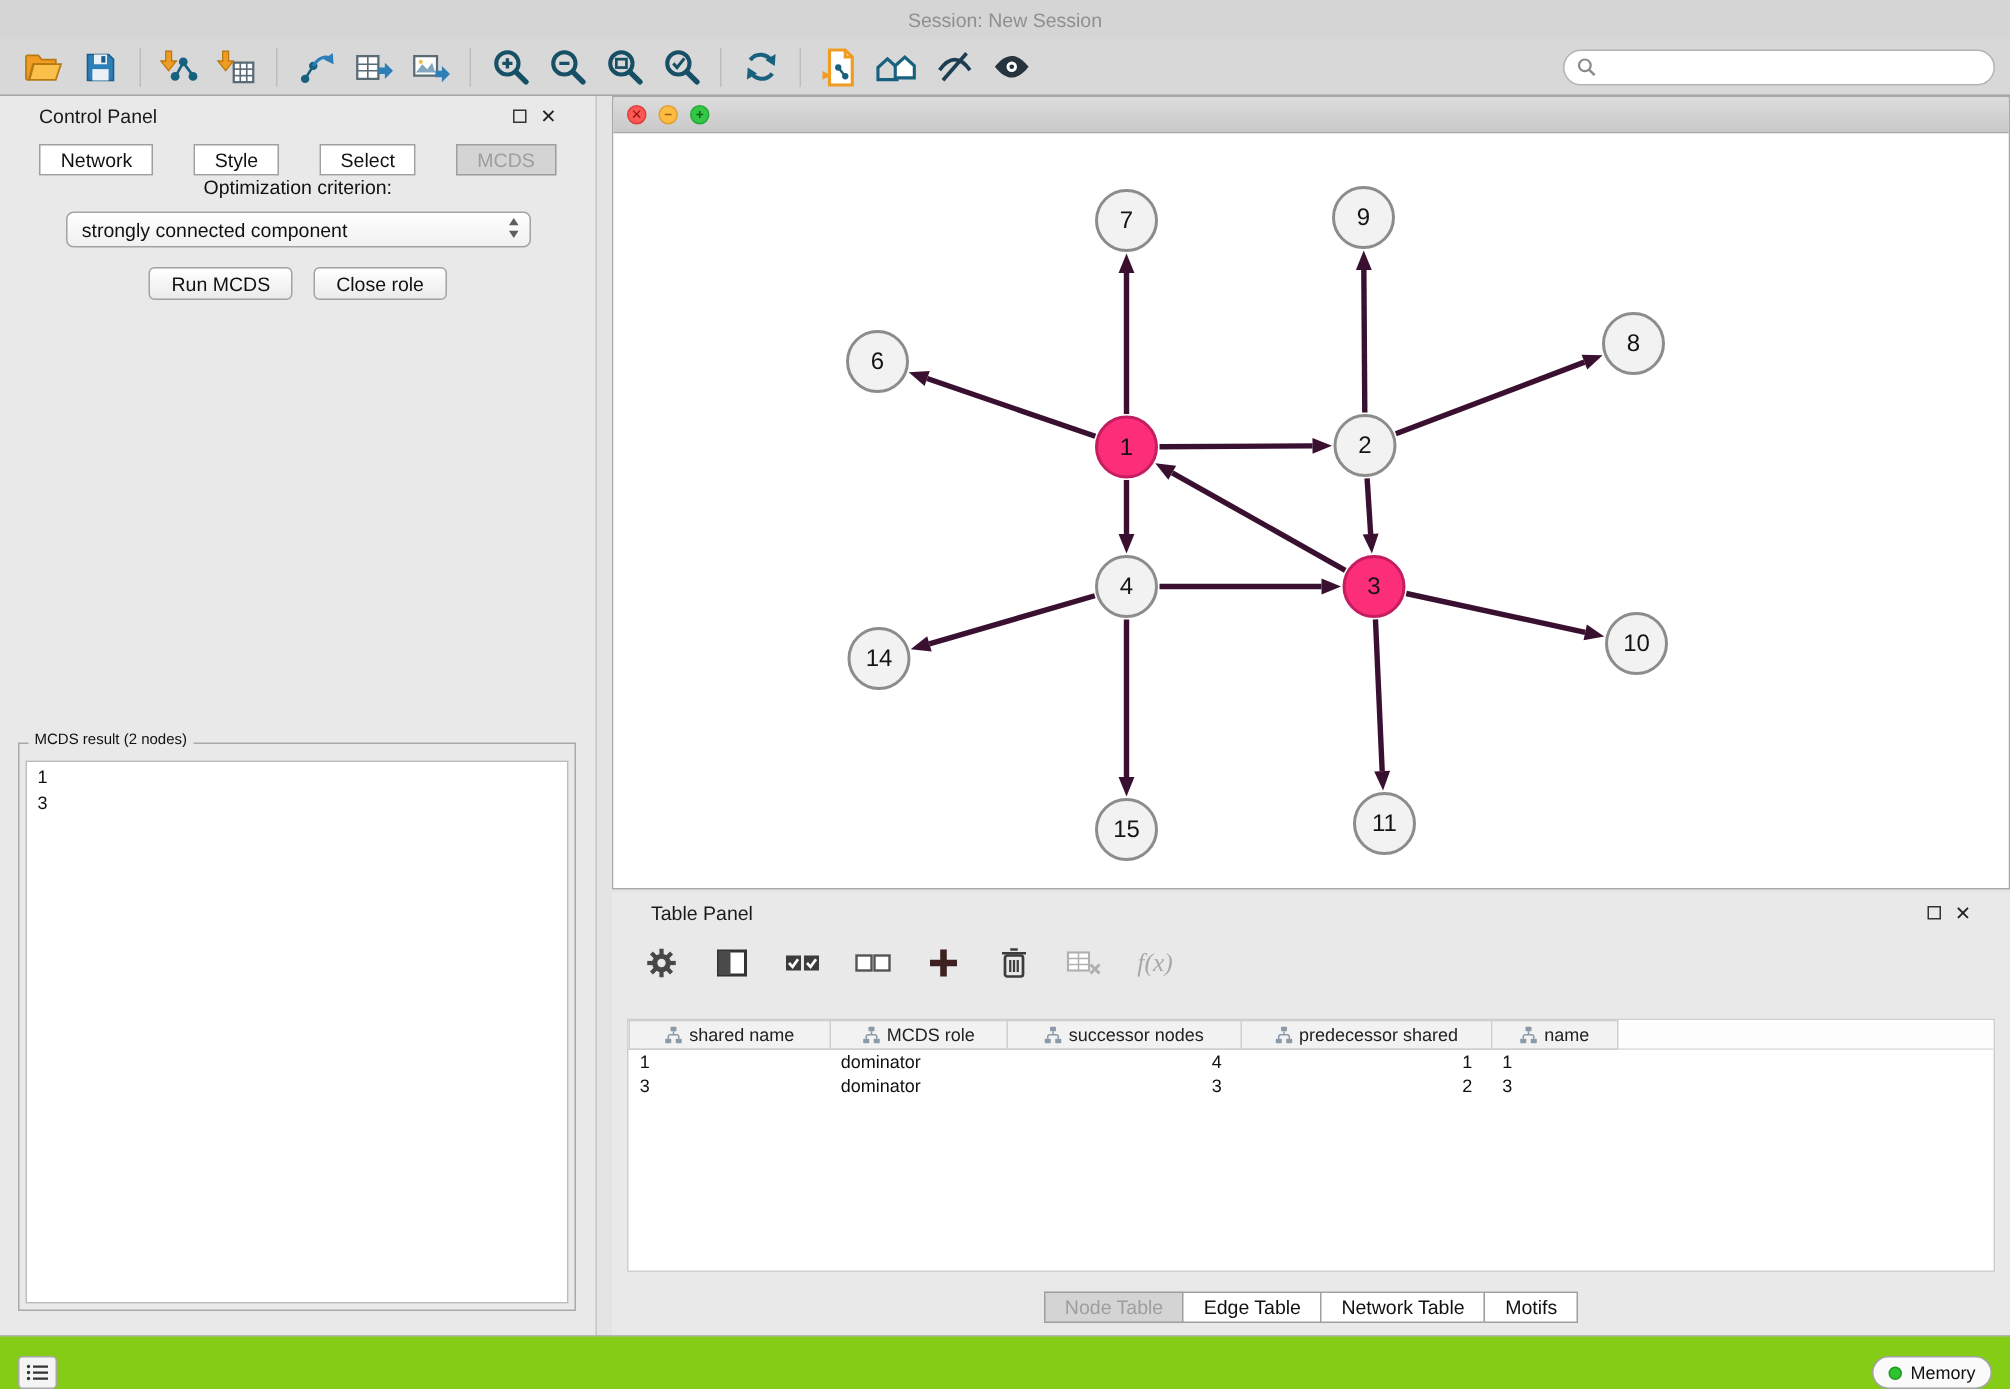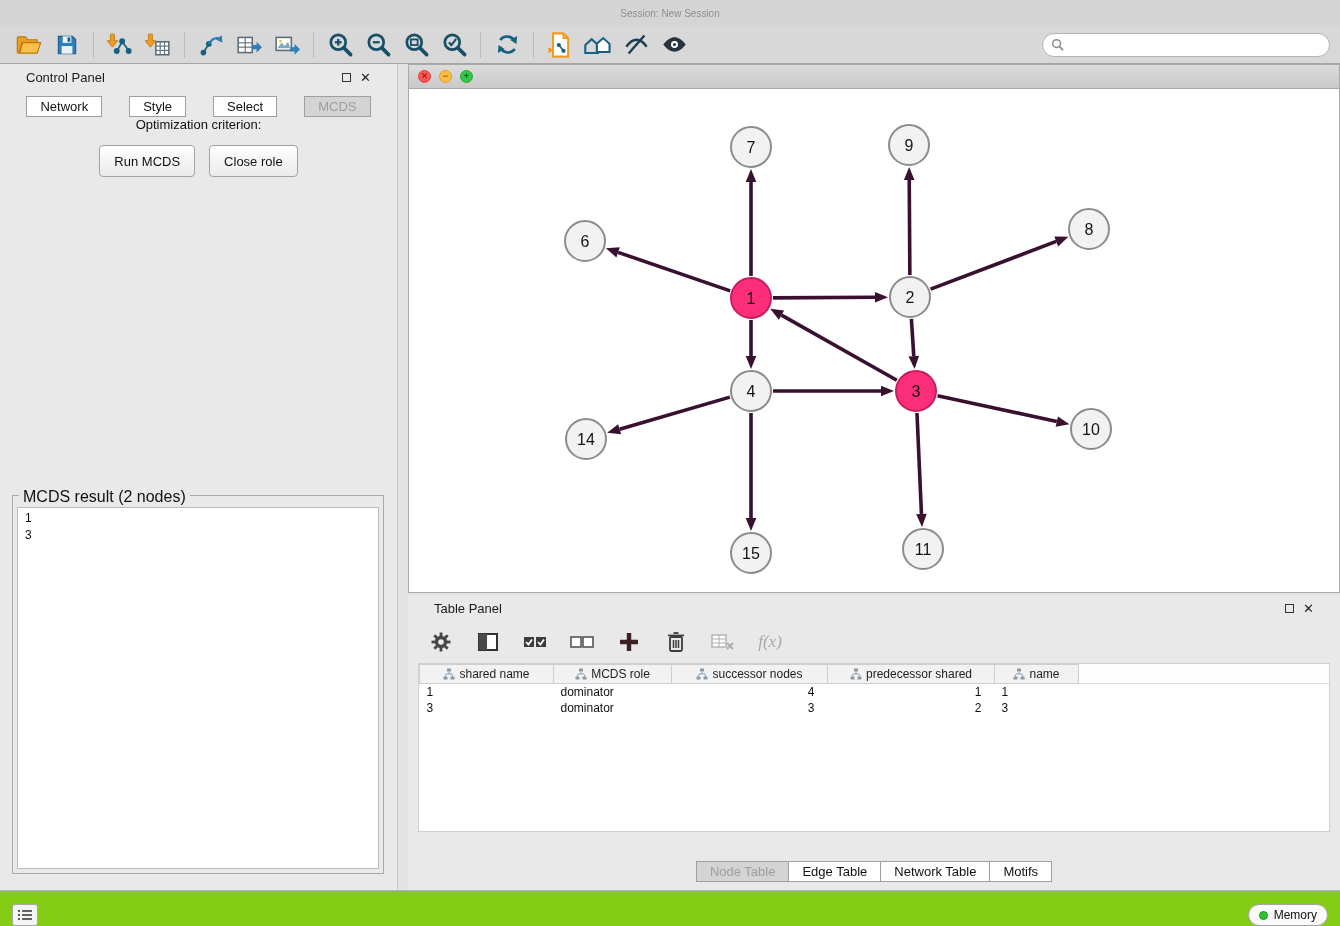--- a/index.html
+++ b/index.html
@@ -2,21 +2,21 @@
 <html><head>
 <meta charset="utf-8">
 <style>
   * { margin:0; padding:0; box-sizing:border-box; }
   html,body { width:1340px; height:926px; overflow:hidden; }
   body { font-family:"Liberation Sans","DejaVu Sans",sans-serif; background:#e4e4e4; position:relative; }
   .abs { position:absolute; }
 
   
   #titlebar { left:0; top:0; width:1340px; height:26px; background:#d5d5d5; display:flex; align-items:center; justify-content:center; }
-  #titlebar span { font-size:10px; color:#8f8f8f; }
+  #titlebar span { font-size:13px; color:#8f8f8f; }
 
   
   #toolbar { left:0; top:26px; width:1340px; height:38px; background:#d8d8d8; border-bottom:1px solid #a5a5a5; display:flex; align-items:center; padding:0 10px; }
   .tbtn { width:38px; height:32px; display:flex; align-items:center; justify-content:center; border-radius:4px; cursor:default; }
   .tbtn svg { display:block; }
   .tb-divider { width:1px; height:26px; background:#bdbdbd; margin:0 7px; }
   #search-box { margin-left:auto; width:288px; height:24px; background:#fff; border:1px solid #b3b3b3; border-radius:12px; display:flex; align-items:center; padding:0 8px; }
   #search-box input { border:none; outline:none; flex:1; font-size:12px; background:transparent; margin-left:5px; font-family:inherit; }
 
   
@@ -29,45 +29,45 @@
 
   #cp-tabs { display:flex; justify-content:center; margin-top:6px;gap:28px; }
   .tab { height:21px; line-height:19px; padding:0 13px; background:#fff; border:1px solid #9f9f9f; font-size:13px; color:#111; margin-left:-1px; cursor:default; }
   .tab:first-child { margin-left:0; }
   .tab.active { background:#d4d4d4; color:#9e9e9e; }
 
   #opt-label { text-align:center; font-size:13px; color:#111; }
   #opt-combo { margin:9px auto 0; width:310px; height:24px; background:linear-gradient(#ffffff,#f0f0f0); border:1px solid #a3a3a3; border-radius:5px; display:flex; align-items:center; padding:0 6px 0 10px; font-size:13px; color:#111; }
   #opt-combo .combo-arrows { margin-left:auto; }
   #cp-buttons { margin-top:13px; display:flex; justify-content:center; gap:14px; }
-  .cp-btn { height:32px; padding:0 14px; background:linear-gradient(#ffffff,#ebebeb); border:1px solid #a3a3a3; border-radius:4px; font-size:13px; color:#111; display:flex; align-items:center; cursor:default; }
+  .cp-btn { height:22px; padding:0 14px; background:linear-gradient(#ffffff,#ebebeb); border:1px solid #a3a3a3; border-radius:4px; font-size:13px; color:#111; display:flex; align-items:center; cursor:default; }
 
   #mcds-group { position:absolute; left:12px; top:431px; width:372px; height:379px; border:1px solid #a9a9a9; }
-  #mcds-legend { position:absolute; top:-8px; left:6px; background:#e9e9e9; padding:0 4px; font-size:16px; color:#111; }
+  #mcds-legend { position:absolute; top:-8px; left:6px; background:#e9e9e9; padding:0 4px; font-size:10px; color:#111; }
   #mcds-result-list { position:absolute; left:4px; right:4px; top:11px; bottom:4px; background:#fff; border:1px solid #bbb; overflow:auto; padding:2px 0; }
   .result-item { font-size:12px; color:#111; padding:0 7px; line-height:16.5px; }
 
   
   #network-window { left:408px; top:64px; width:932px; height:529px; background:#fff; border:1px solid #a9a9a9; }
   #nw-titlebar { position:absolute; left:0; top:0; width:100%; height:24px; background:linear-gradient(#dcdcdc,#c9c9c9); border-bottom:1px solid #a9a9a9; display:flex; align-items:center; }
   #nw-title { position:absolute; width:100%; text-align:center; font-size:13px; color:#111; }
   .lights { display:flex; gap:8px; margin-left:9px; z-index:2; }
   .light { width:13px; height:13px; border-radius:50%; display:flex; align-items:center; justify-content:center; font-size:9px; font-weight:bold; line-height:1; }
   .light-red { background:#fc5753; border:1px solid #df3d38; color:#8e1510; }
   .light-yellow { background:#fdbc40; border:1px solid #de9f34; color:#985d10; }
   .light-green { background:#33c748; border:1px solid #27aa35; color:#0b650f; }
   #graph-svg { position:absolute; left:0; top:24px; background:#fff; }
   #graph-svg text { font-family:"Liberation Sans","DejaVu Sans",sans-serif; }
 
   
   #table-panel { left:408px; top:595px; width:932px; height:295px; background:#e9e9e9; }
   #tp-toolbar { position:absolute; left:0; top:26px; width:100%; height:42px; display:flex; align-items:center; padding-left:18px; gap:17px; }
   .tp-btn { width:30px; height:30px; display:flex; align-items:center; justify-content:center; }
   #fx-label { font-size:17px; font-style:italic; font-family:"Liberation Serif","DejaVu Serif",serif; color:#a8a8a8; }
-  #tp-table-wrap { position:absolute; left:10px; top:68px; width:912px; height:169px; background:#fff; border:1px solid #d0d0d0; overflow:hidden; }
+  #tp-table-wrap { position:absolute; left:10px; top:84px; width:912px; height:169px; background:#fff; border:1px solid #d0d0d0; overflow:hidden; }
   #tp-table { border-collapse:collapse; table-layout:fixed; width:100%; font-size:12px; }
   #tp-table th { height:19px; background:#f2f2f2; border:1px solid #cfcfcf; font-weight:normal; font-size:12px; color:#222; white-space:nowrap; overflow:hidden; }
   #tp-table th .th-inner { display:flex; align-items:center; justify-content:center; gap:4px; }
   #tp-table th.filler { background:#fdfdfd; border:none; border-bottom:1px solid #e2e2e2; }
   #tp-table td { height:16px; padding:0 7px; color:#111; white-space:nowrap; overflow:hidden; }
   #tp-table td[data-align="right"] { text-align:right; padding-right:13px; }
   #tp-tabs { position:absolute; left:0; top:266px; width:100%; display:flex; justify-content:center; }
 
   
   #statusbar { left:0; top:890px; width:1340px; height:36px; background:#84cc16; border-top:1px solid #b5b5b5; display:flex; align-items:flex-end; padding:0 12px; }
@@ -233,20 +233,29 @@
       <span class="ph-close">✕</span>
     </span>
   </div>
   <div id="cp-tabs">
       <div class="tab">Network</div>
       <div class="tab">Style</div>
       <div class="tab">Select</div>
       <div class="tab active">MCDS</div>
     </div>
   <div id="opt-label">Optimization criterion:</div>
+  <div id="opt-combo">
+    <span>strongly connected component</span>
+    <span class="combo-arrows">
+      <svg width="9" height="16" viewBox="0 0 10 18">
+          <path d="M5 1.5l3.6 5.5H1.4z" fill="#5d5d5d"></path>
+          <path d="M5 16.5L1.4 11h7.2z" fill="#5d5d5d"></path>
+        </svg>
+    </span>
+  </div>
   <div id="cp-buttons">
     <div class="cp-btn">Run MCDS</div>
     <div class="cp-btn">Close role</div>
   </div>
   <div id="mcds-group">
     <span id="mcds-legend">MCDS result (2 nodes)</span>
     <div id="mcds-result-list">
         <div class="result-item">1</div>
         <div class="result-item">3</div>
       </div>

